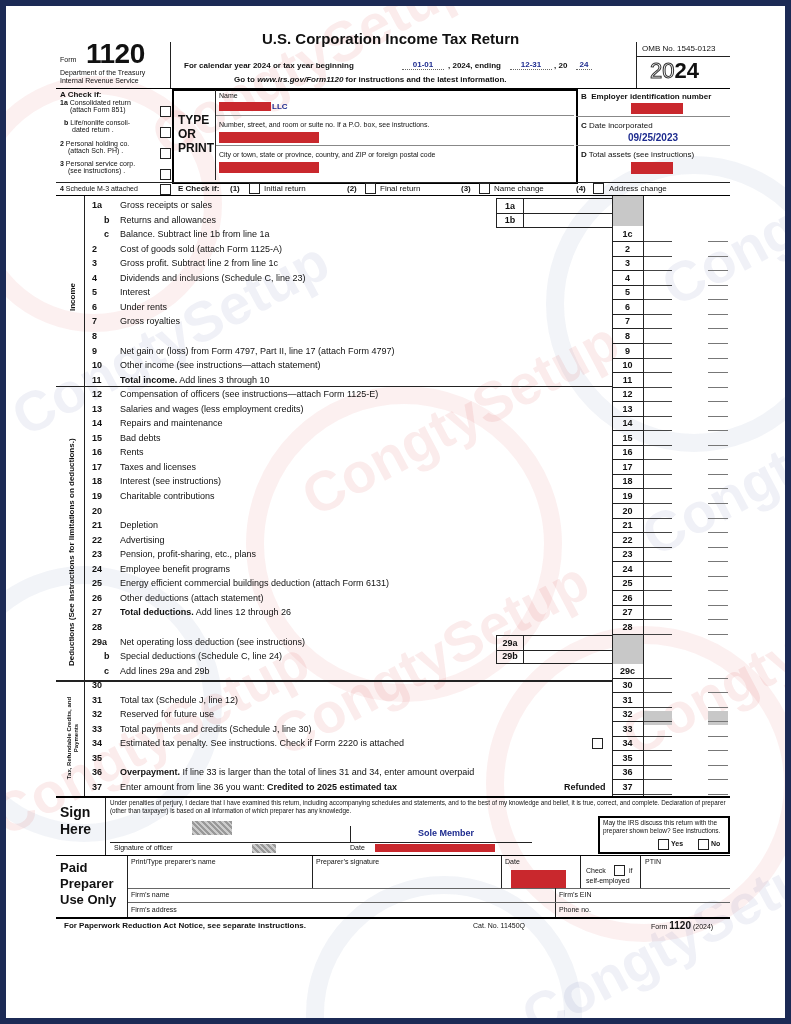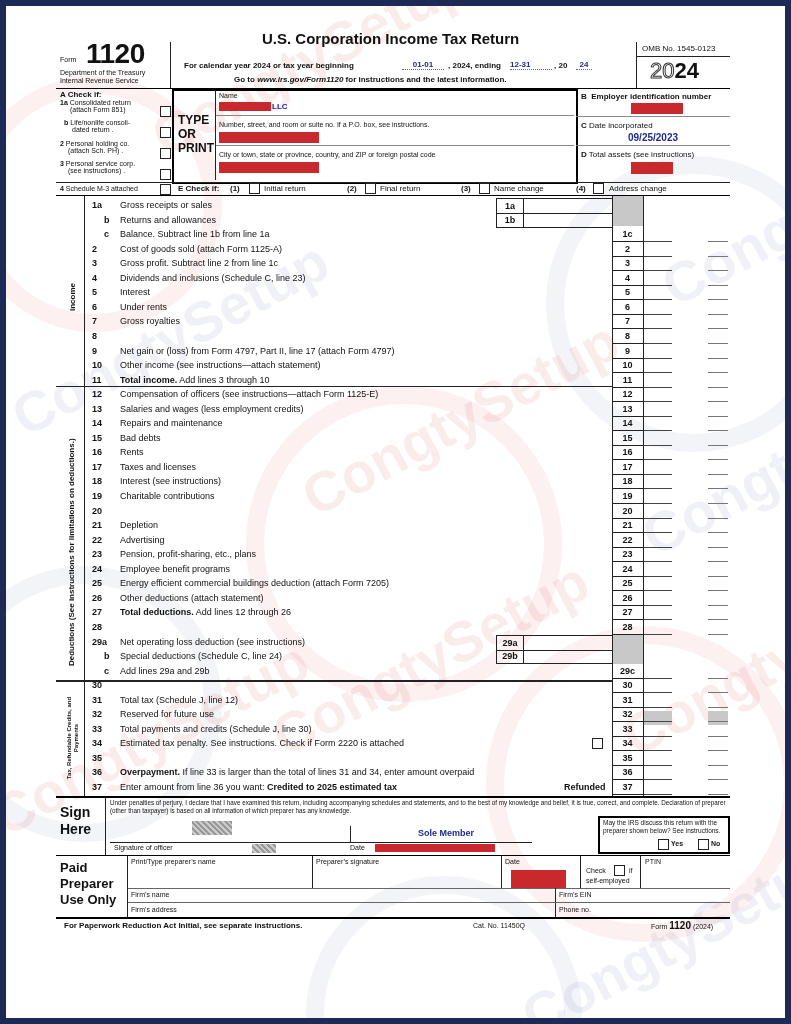--- a/index.html
+++ b/index.html
@@ -54,21 +54,21 @@
   <div class="abs t7" style="left:54px;top:50px;">Form</div>
   <div class="abs b" style="left:80px;top:32px;font-size:28px;letter-spacing:-0.5px;">1120</div>
   <div class="abs t7" style="left:54px;top:63px;">Department of the Treasury</div>
   <div class="abs t7" style="left:54px;top:71px;">Internal Revenue Service</div>
   <div class="vl" style="left:164px;top:36px;height:46px;"></div>
 
   <div class="abs b" style="left:256px;top:24px;font-size:15px;">U.S. Corporation Income Tax Return</div>
   <div class="abs t8 b" style="left:178px;top:55px;">For calendar year 2024 or tax year beginning</div>
   <div class="abs t8 b blue" style="left:396px;top:54px;width:42px;border-bottom:1px dotted #666;text-align:center;">01-01</div>
   <div class="abs t8 b" style="left:442px;top:55px;">, 2024, ending</div>
-  <div class="abs t8 b blue" style="left:504px;top:54px;width:42px;border-bottom:1px dotted #666;">12-31</div>
+  <div class="abs t8 b blue" style="left:504px;top:54px;width:42px;border-bottom:1px dotted #666;text-align:center;">12-31</div>
   <div class="abs t8 b" style="left:548px;top:55px;">, 20</div>
   <div class="abs t8 b blue" style="left:570px;top:54px;width:16px;border-bottom:1px dotted #666;text-align:center;">24</div>
   <div class="abs t8 b" style="left:228px;top:69px;white-space:nowrap;">
     <span>Go to</span>
     <i>www.irs.gov/Form1120</i>
     <span>for instructions and the latest information.</span>
   </div>
   <div class="vl" style="left:630px;top:36px;height:46px;"></div>
   <div class="abs t8" style="left:636px;top:38px;">OMB No. 1545-0123</div>
   <div class="hl thin" style="left:630px;top:50px;width:94px;"></div>
@@ -267,21 +267,21 @@
       <div class="line-row" style="top: 541px;">
         <span class="num">23</span>
         <span class="txt"><span>Pension, profit-sharing, etc., plans</span></span>
       </div>
       <div class="line-row" style="top: 556px;">
         <span class="num">24</span>
         <span class="txt"><span>Employee benefit programs</span></span>
       </div>
       <div class="line-row" style="top: 570px;">
         <span class="num">25</span>
-        <span class="txt"><span>Energy efficient commercial buildings deduction (attach Form 7205)</span></span>
+        <span class="txt"><span>Energy efficient commercial buildings deduction (attach Form 6131)</span></span>
       </div>
       <div class="line-row" style="top: 585px;">
         <span class="num">26</span>
         <span class="txt"><span>Other deductions (attach statement)</span></span>
       </div>
       <div class="line-row" style="top: 599px;">
         <span class="num">27</span>
         <span class="txt"><b>Total deductions.</b><span> Add lines 12 through 26</span></span>
       </div>
       <div class="line-row" style="top: 614px;">
@@ -381,21 +381,21 @@
   <div class="abs t7" style="left:639px;top:852px;">PTIN</div>
   <div class="hl thin" style="left:122px;top:882px;width:602px;background:#666;"></div>
   <div class="abs t7" style="left:125px;top:885px;">Firm’s name</div>
   <div class="vl" style="left:549px;top:882px;height:30px;"></div>
   <div class="abs t7" style="left:553px;top:885px;">Firm’s EIN</div>
   <div class="hl thin" style="left:122px;top:896px;width:602px;background:#666;"></div>
   <div class="abs t7" style="left:125px;top:900px;">Firm’s address</div>
   <div class="abs t7" style="left:553px;top:900px;">Phone no.</div>
   <div class="hl" style="left:50px;top:911px;width:674px;height:2px;"></div>
 
-  <div class="abs t8 b" style="left:58px;top:915px;">For Paperwork Reduction Act Initial, see separate instructions.</div>
+  <div class="abs t8 b" style="left:58px;top:915px;">For Paperwork Reduction Act Notice, see separate instructions.</div>
   <div class="abs t7" style="left:467px;top:916px;">Cat. No. 11450Q</div>
   <div class="abs t7" style="left:645px;top:914px;white-space:nowrap;">
     <span>Form</span>
     <b style="font-size:10px;">1120</b>
     <span>(2024)</span>
   </div>
 <div class="dots" style="left: 218.9px; width: 271.1px; top: 192px;"></div>
     <div class="abs" style="left: 490px; top: 192px; width: 26px; height: 14px; border: 1px solid rgb(34, 34, 34); font-size: 9px; font-weight: bold; text-align: center; line-height: 14px;">1a</div>
     <div class="abs" style="left: 517px; top: 192px; width: 89px; height: 14px; border-top: 1px solid rgb(34, 34, 34); border-bottom: 1px solid rgb(34, 34, 34);"></div>
     <div class="dots" style="left: 214.6px; width: 275.4px; top: 207px;"></div>

